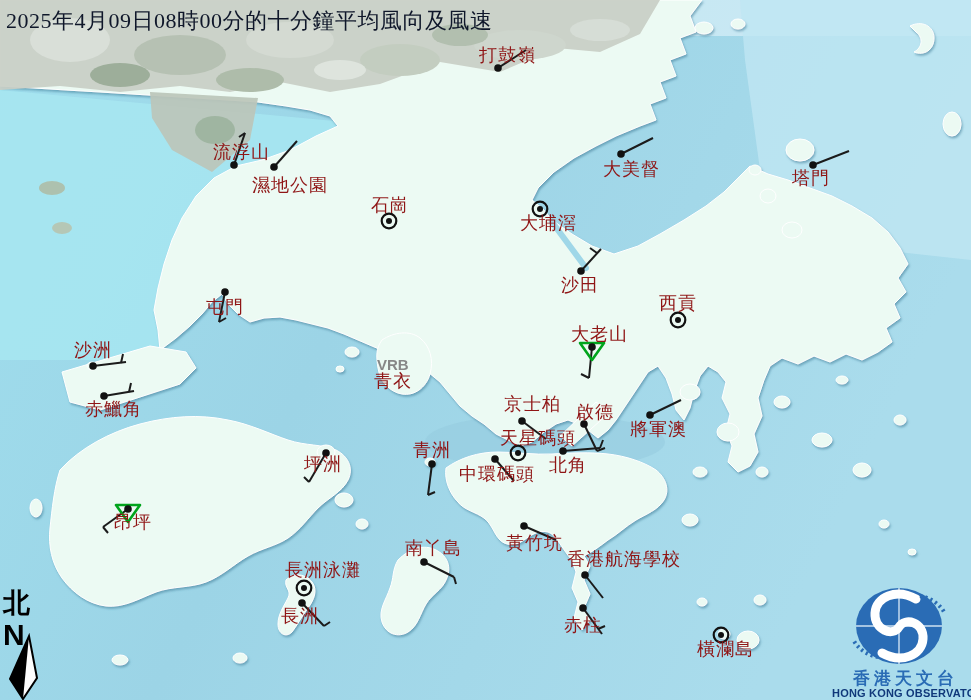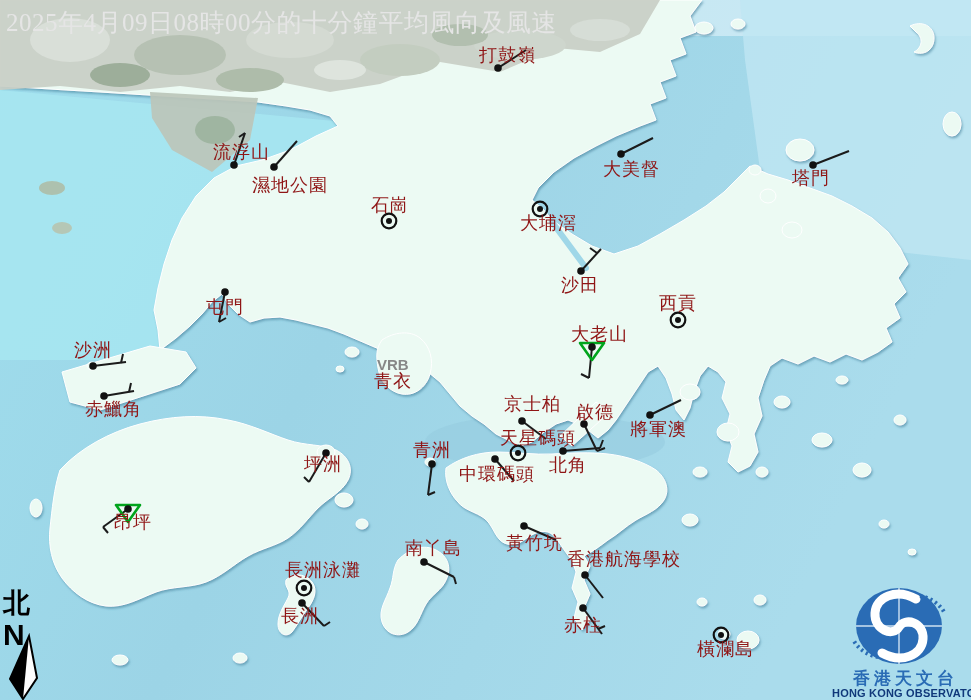--- a/index.html
+++ b/index.html
@@ -1,19 +1,19 @@
 <!DOCTYPE html>
 <html><head>
 <meta charset="utf-8">
 <style>
   html,body{margin:0;padding:0;background:#777;}
   .screen{position:relative;width:971px;height:700px;overflow:hidden;
           font-family:"Liberation Serif","DejaVu Serif",serif;}
   .screen svg{position:absolute;left:0;top:0;}
-  #map-title{position:absolute;left:6px;top:6px;font-size:25px;color:#e5e5e5;
+  #map-title{position:absolute;left:6px;top:6px;font-size:22px;color:#0f172a;
              letter-spacing:.5px;white-space:nowrap;z-index:5;
              font-family:"Liberation Serif","DejaVu Serif",serif;}
   .st-label{font-size:18px;letter-spacing:1px;
             font-family:"Liberation Serif","DejaVu Serif",serif;}
   .vrb{font-family:"Liberation Sans","DejaVu Sans",sans-serif;font-weight:bold;font-size:15px;}
   .logo-cn{font-size:17px;letter-spacing:4px;font-weight:bold;
            font-family:"Liberation Sans","DejaVu Sans",sans-serif;}
   .logo-en{font-size:11px;font-weight:bold;letter-spacing:.2px;
            font-family:"Liberation Sans","DejaVu Sans",sans-serif;}
   .north-cn{font-size:27px;font-weight:900;}

